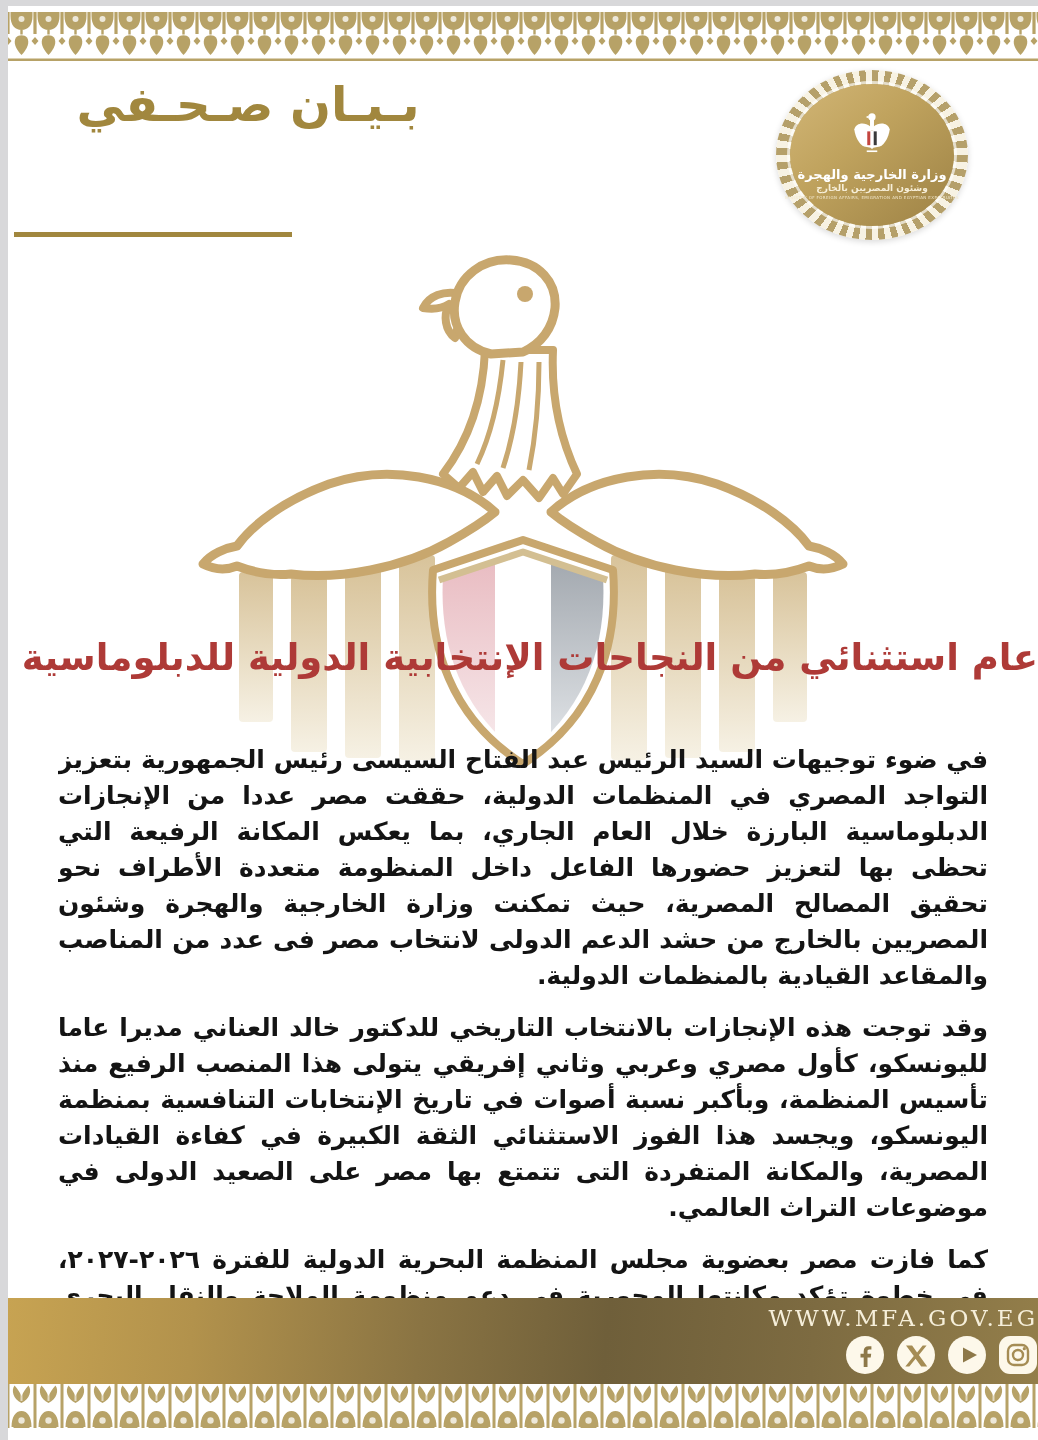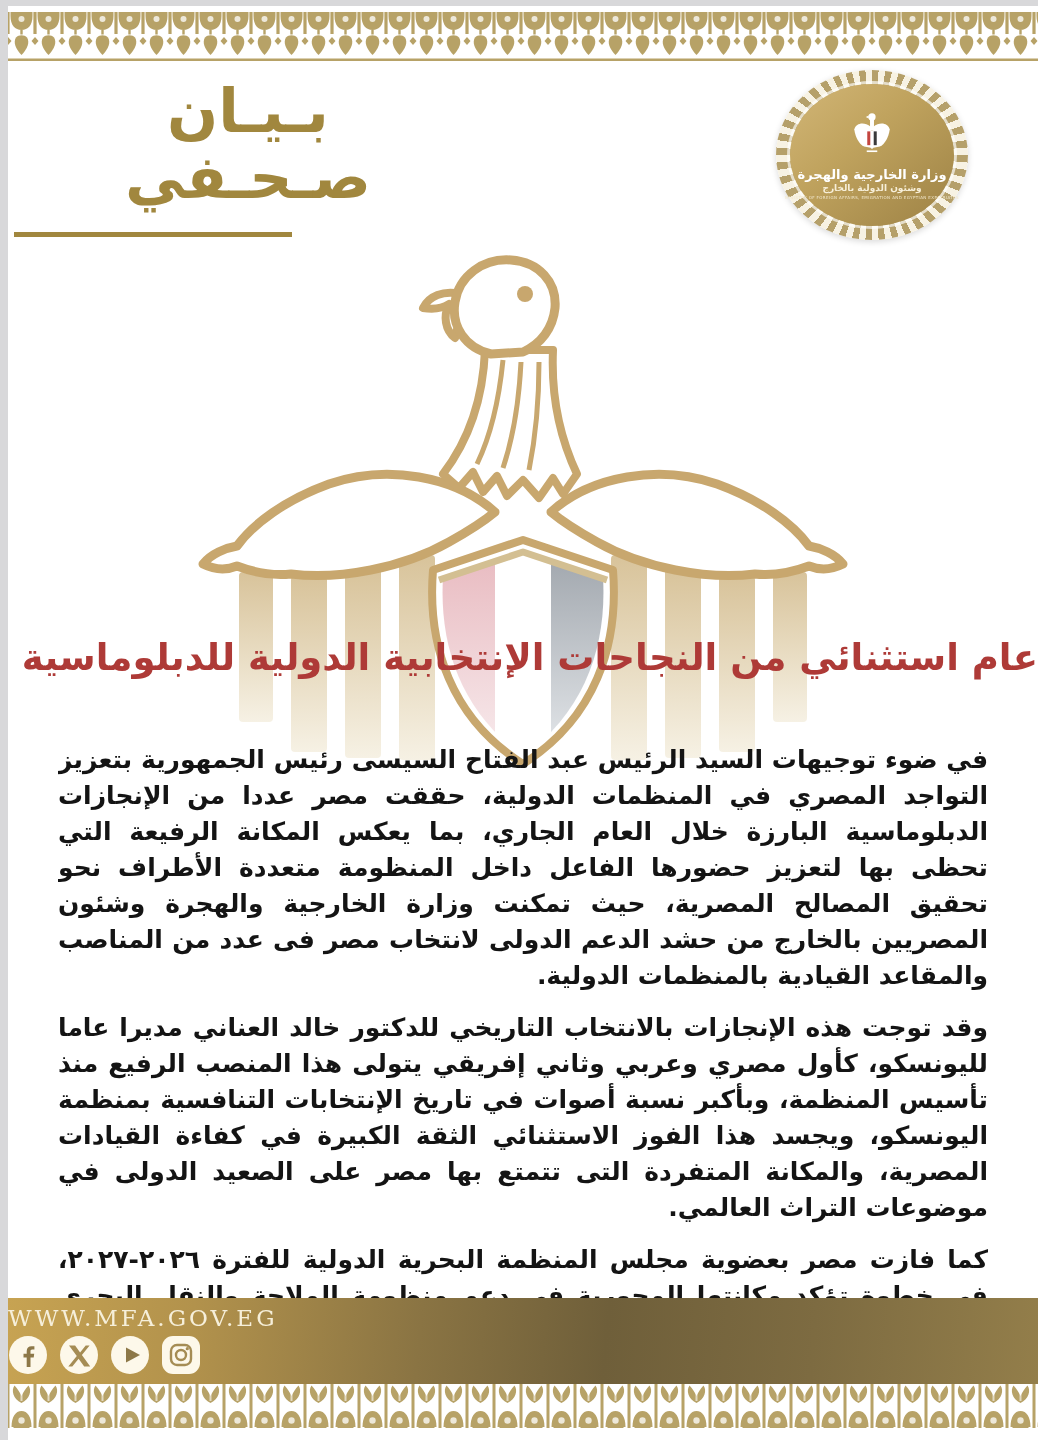--- a/index.html
+++ b/index.html
@@ -12,21 +12,21 @@
     position:absolute;left:8px;top:6px;width:1030px;height:1434px;
     background:#ffffff;overflow:hidden;
   }
   
   .frieze{position:absolute;left:0;right:0;}
   .frieze-top{top:4px;height:52px;}
   .frieze-bottom{top:1378px;height:46px;}
   
   .press-title{
     position:absolute;left:30px;top:72px;width:420px;
-    font-size:60px;font-weight:bold;color:#a1873e;
+    font-size:48px;font-weight:bold;color:#a1873e;
     text-align:center;direction:rtl;line-height:1.1;
   }
   .press-date{
     position:absolute;left:4px;top:178px;width:312px;
     font-size:26px;font-weight:bold;color:#a1873e;
     text-align:center;direction:rtl;
   }
   .gold-rule{
     position:absolute;left:6px;top:226px;width:278px;height:5px;
     background:#a1873e;
@@ -60,21 +60,21 @@
   .body-text{
     position:absolute;left:50px;right:50px;top:736px;height:556px;z-index:2;
     direction:rtl;text-align:justify;overflow:hidden;
     font-size:25px;font-weight:bold;color:#141414;line-height:36px;
   }
   .body-text p{margin:0 0 16px 0;}
   
   .gold-band{
     position:absolute;left:0;right:0;top:1292px;height:86px;
     background:linear-gradient(95deg,#c7a352 0%,#b2924c 18%,#8a7443 40%,#6f5f3a 58%,#7d6b41 78%,#937e4a 100%);
-    display:flex;flex-direction:column;align-items:flex-start;
+    display:flex;flex-direction:column;align-items:flex-end;
   }
   .site-url{
     margin-top:7px;font-family:"DejaVu Serif",serif;
     font-size:23px;letter-spacing:3px;color:#f6efda;
   }
   .social-row{display:flex;gap:11px;margin-top:4px;align-items:center;}
   .social-row svg{display:block;}
 </style>
 </head>
 <body>
@@ -110,21 +110,21 @@
         <path d="M25,7 l-4.5,2.2 l4.5,2.2 z" fill="#ffffff"></path>
         <rect x="27" y="12" width="6" height="18" fill="#ffffff"></rect>
         <path d="M28,24 C18,16 6,18 3,28 C5,40 10,50 18,54 L28,56 Z" fill="#ffffff"></path>
         <path d="M32,24 C42,16 54,18 57,28 C55,40 50,50 42,54 L32,56 Z" fill="#ffffff"></path>
         <path d="M22,30 L38,30 C39,44 35,54 30,58 C25,54 21,44 22,30 Z" fill="#ffffff"></path>
         <rect x="22.8" y="31" width="4.6" height="21" fill="#c4453f"></rect>
         <rect x="32.6" y="31" width="4.6" height="21" fill="#3a3a3a"></rect>
         <rect x="22" y="60" width="16" height="2.5" fill="#ffffff"></rect>
       </svg>
       <div class="seal-ar1" lang="ar">وزارة الخارجية والهجرة</div>
-      <div class="seal-ar2" lang="ar">وشئون الدولية بالخارج</div>
+      <div class="seal-ar2" lang="ar">وشئون المصريين بالخارج</div>
       <div class="seal-en">MINISTRY OF FOREIGN AFFAIRS, EMIGRATION AND EGYPTIAN EXPATRIATES</div>
     </div>
   </div>
 
   <div class="eagle-watermark">
     <svg viewBox="0 0 760 520" width="760" height="520">
       <defs>
         <linearGradient id="barGrad" x1="0" y1="0" x2="0" y2="1">
           <stop offset="0" stop-color="#d8c39a"></stop>
             <stop offset="1" stop-color="#f6f1e4"></stop>

